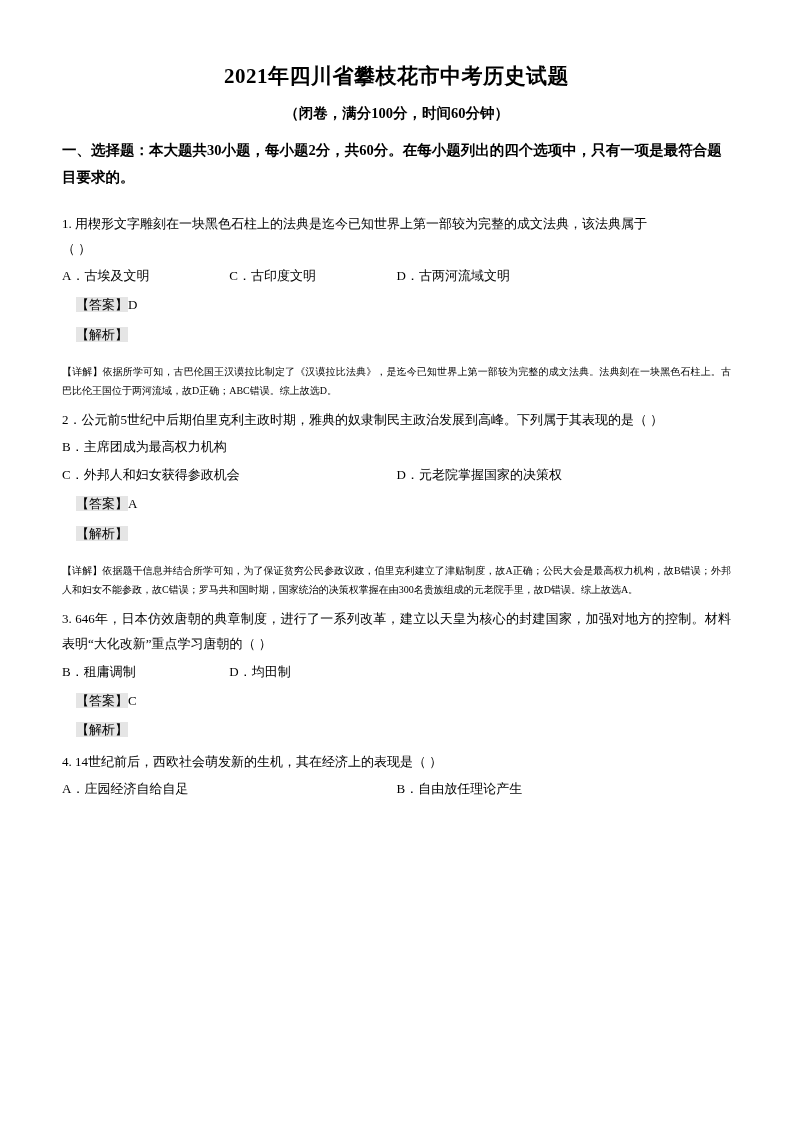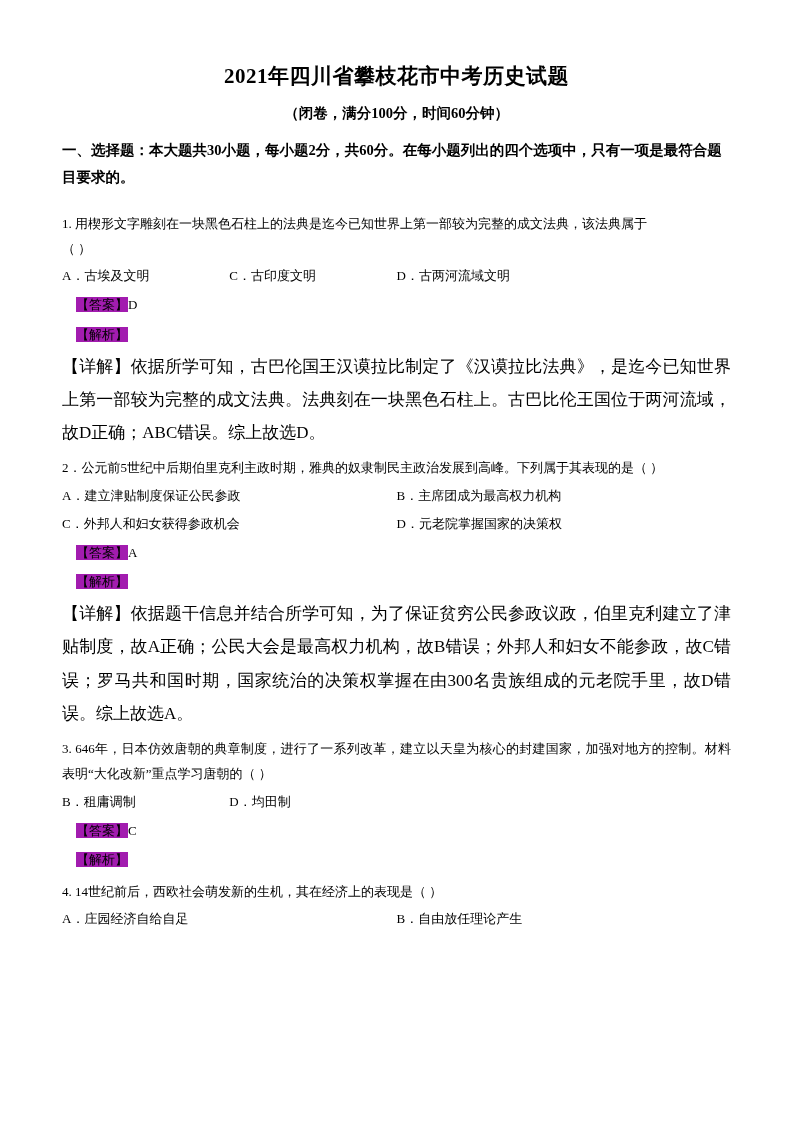--- a/index.html
+++ b/index.html
@@ -62,28 +62,28 @@
   .opts.two.indent > div:first-child {
     width: 50%;
   }
   .ans-line {
     font-size: 13px;
     line-height: 2.1;
     margin-top: 2px;
     padding-left: 14px;
   }
   .tag {
-    background: #a21caf;
+    background: #e5e5e5;
     color: #000;
   }
   .exp {
-    font-size: 17px;
+    font-size: 10px;
     line-height: 1.95;
     text-align: justify;
-    margin-top: 2px;
+    margin-top: 14px;
   }
 </style>
 </head>
 <body>
 
 <div class="page">
 
   <div class="doc-title">2021年四川省攀枝花市中考历史试题</div>
   <div class="doc-subtitle">（闭卷，满分100分，时间60分钟）</div>
 
@@ -98,21 +98,20 @@
       <div>D．古两河流域文明</div>
     </div>
     <div class="ans-line"><span class="tag">【答案】</span><span>D</span></div>
     <div class="ans-line"><span class="tag">【解析】</span></div>
     <div class="exp">【详解】依据所学可知，古巴伦国王汉谟拉比制定了《汉谟拉比法典》，是迄今已知世界上第一部较为完整的成文法典。法典刻在一块黑色石柱上。古巴比伦王国位于两河流域，故D正确；ABC错误。综上故选D。</div>
   </div>
 
   <div>
     <div class="q-stem">2．公元前5世纪中后期伯里克利主政时期，雅典的奴隶制民主政治发展到高峰。下列属于其表现的是（    ）</div>
     <div class="opts two indent">
-      <div>A．建立津贴制度保证公民参政</div>
       <div>B．主席团成为最高权力机构</div>
     </div>
     <div class="opts two indent">
       <div>C．外邦人和妇女获得参政机会</div>
       <div>D．元老院掌握国家的决策权</div>
     </div>
     <div class="ans-line"><span class="tag">【答案】</span><span>A</span></div>
     <div class="ans-line"><span class="tag">【解析】</span></div>
     <div class="exp">【详解】依据题干信息并结合所学可知，为了保证贫穷公民参政议政，伯里克利建立了津贴制度，故A正确；公民大会是最高权力机构，故B错误；外邦人和妇女不能参政，故C错误；罗马共和国时期，国家统治的决策权掌握在由300名贵族组成的元老院手里，故D错误。综上故选A。</div>
   </div>

